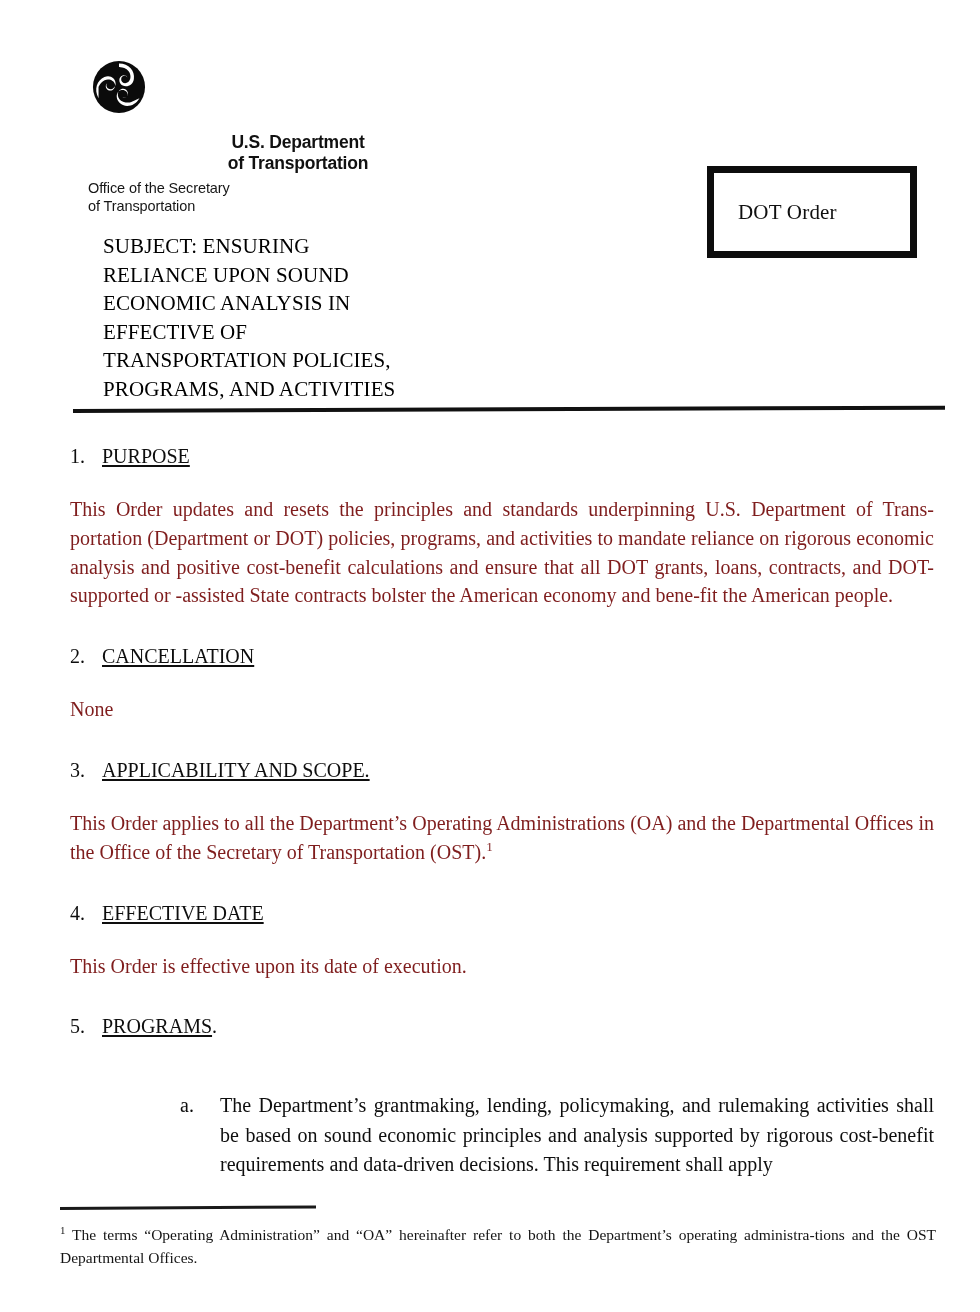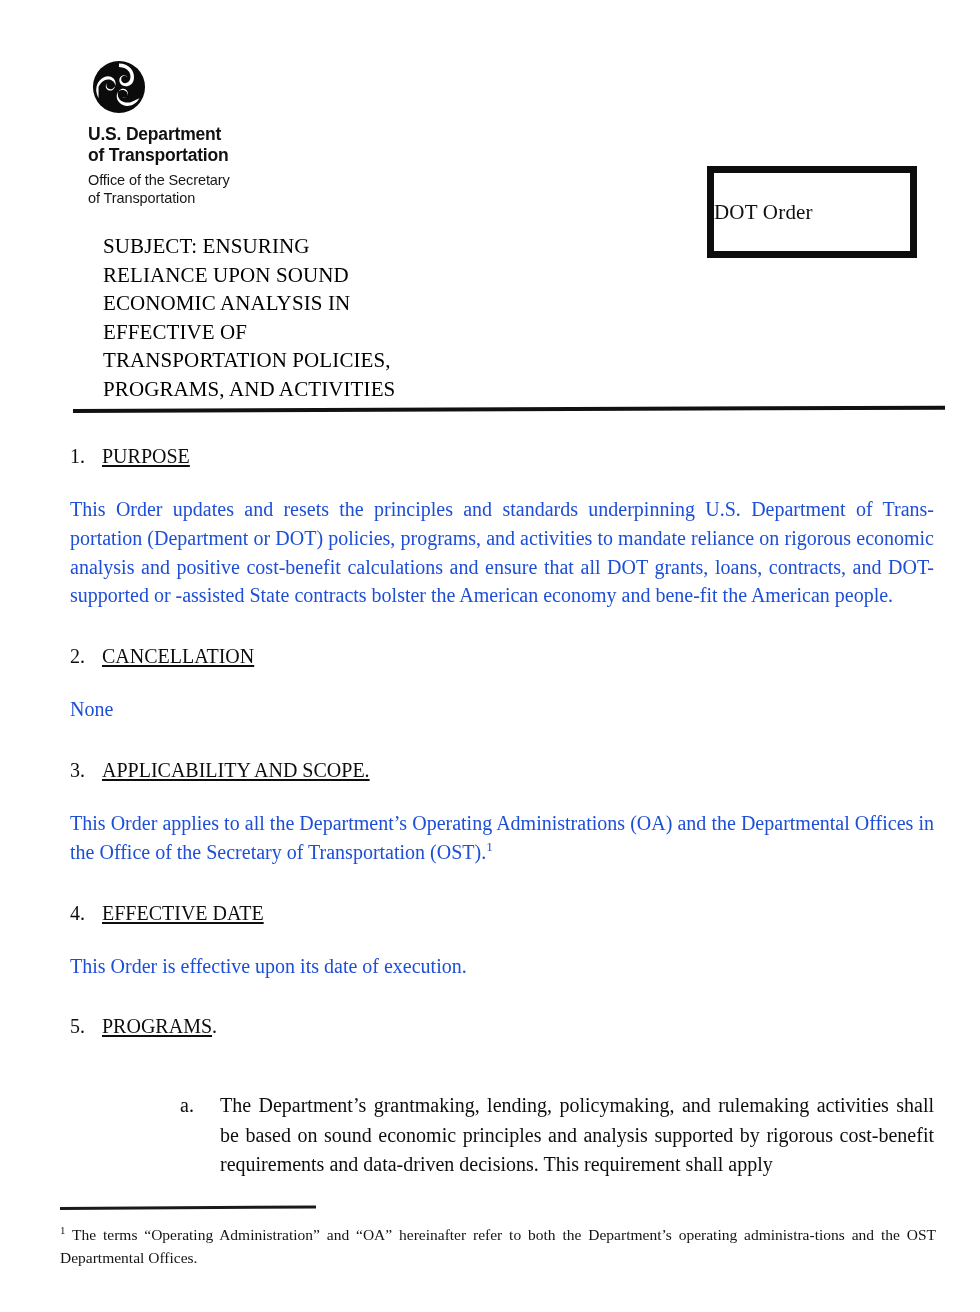--- a/index.html
+++ b/index.html
@@ -31,27 +31,28 @@
     width: 420px;
   }
 
   .dot-seal {
     width: 62px;
     height: 62px;
     display: block;
   }
 
   .agency-name {
-    margin-top: 6px;
+    margin-top: 14px;
     font-family: "Liberation Sans", "DejaVu Sans", sans-serif;
     font-weight: bold;
     font-size: 17.5px;
     line-height: 1.18;
     letter-spacing: -0.2px;
     color: #111111;
+    text-align: center;
   }
 
   .agency-office {
     margin-top: 7px;
     font-family: "Liberation Sans", "DejaVu Sans", sans-serif;
     font-weight: normal;
     font-size: 14.5px;
     line-height: 1.22;
     letter-spacing: -0.1px;
     color: #161616;
@@ -75,20 +76,21 @@
     left: 707px;
     top: 166px;
     width: 210px;
     height: 92px;
     border: 7px solid #0d0d0d;
     box-sizing: border-box;
     display: flex;
     align-items: center;
   }
   .order-box-label {
+    padding-left: 24px;
     font-size: 21px;
     color: #101010;
     letter-spacing: 0.2px;
   }
 
   
   .header-rule {
     position: absolute;
     left: 73px;
     top: 409px;
@@ -124,21 +126,21 @@
   }
   .section-heading .trail {
     text-decoration: none;
   }
 
   p.body-text {
     font-size: 20px;
     line-height: 1.44;
     margin: 0;
     text-align: justify;
-    color: #1d4ed8;
+    color: #7f1d1d;
     hyphens: manual;
   }
   p.body-text.ragged {
     text-align: left;
   }
   .gap-md { height: 26px; }
   .gap-lg { height: 33px; }
 
   .fn-ref {
     font-size: 0.66em;

